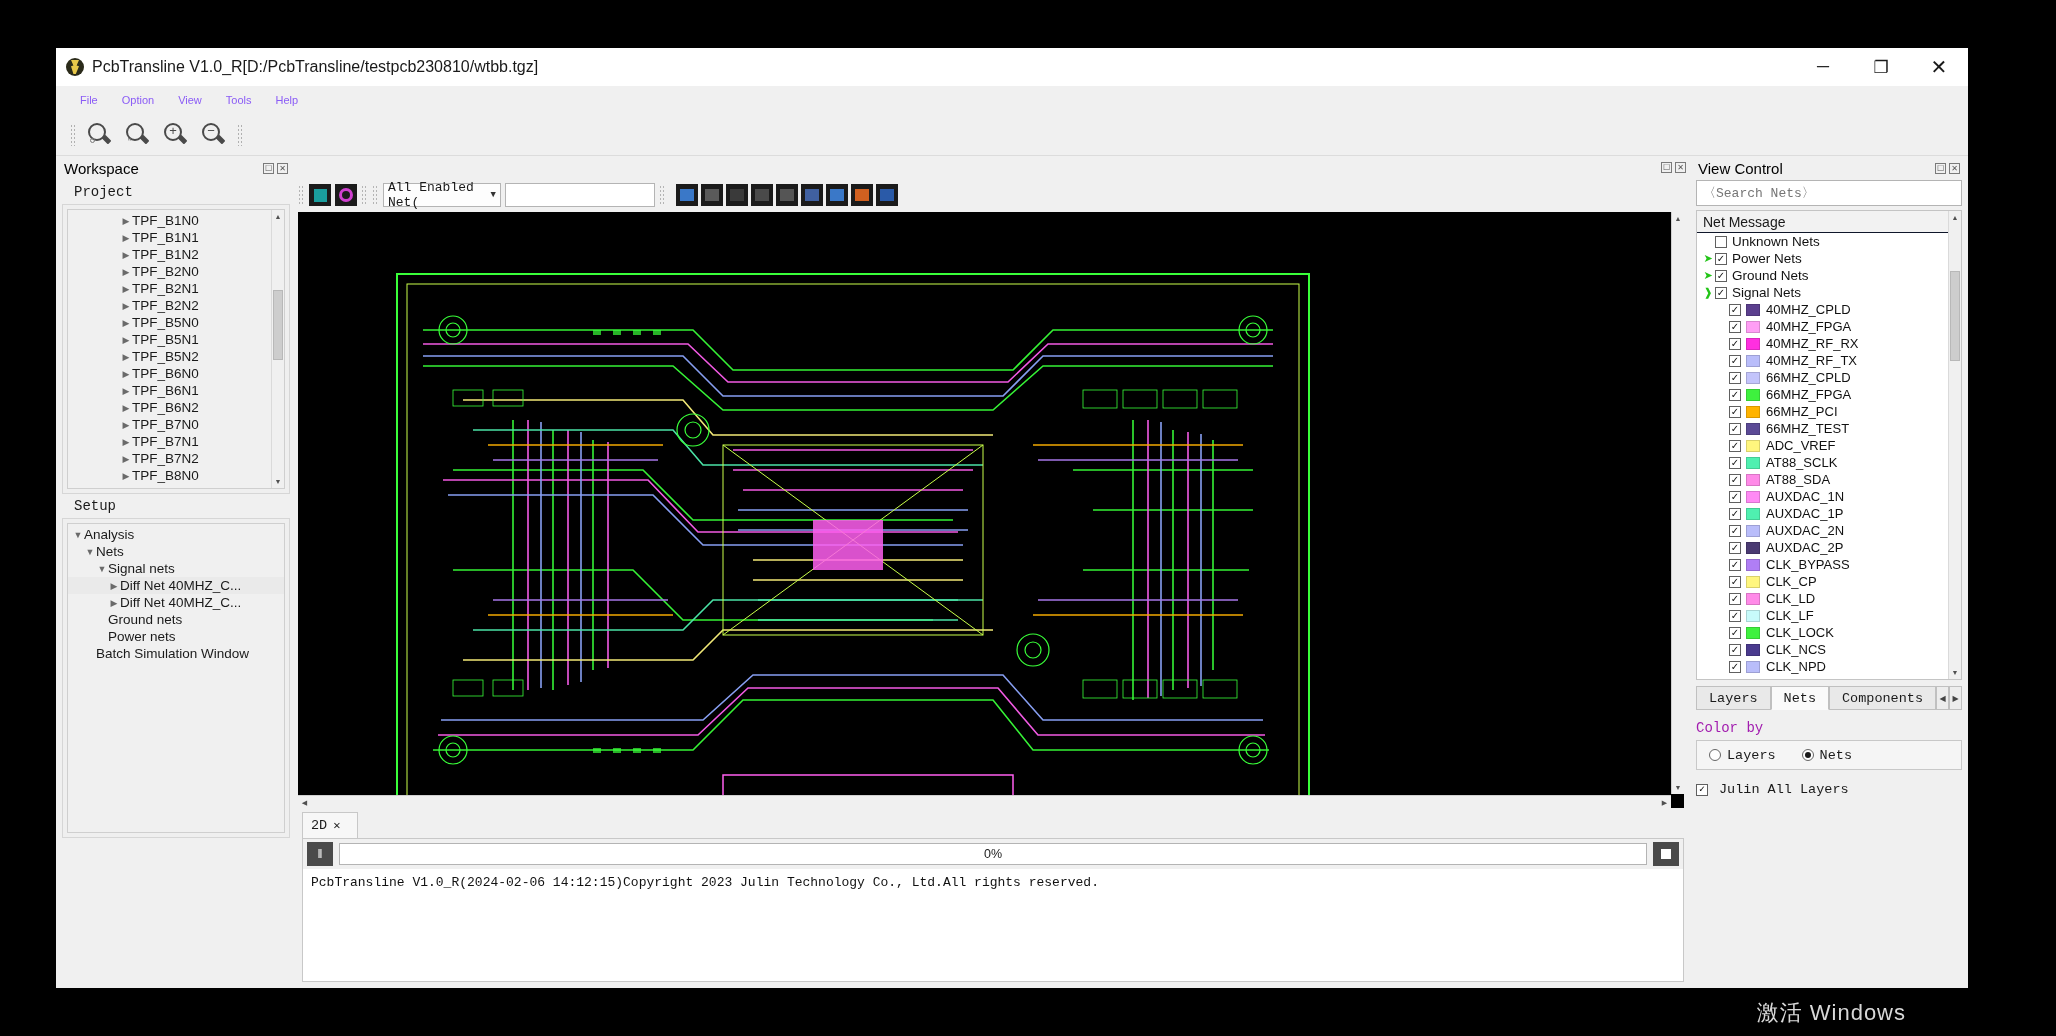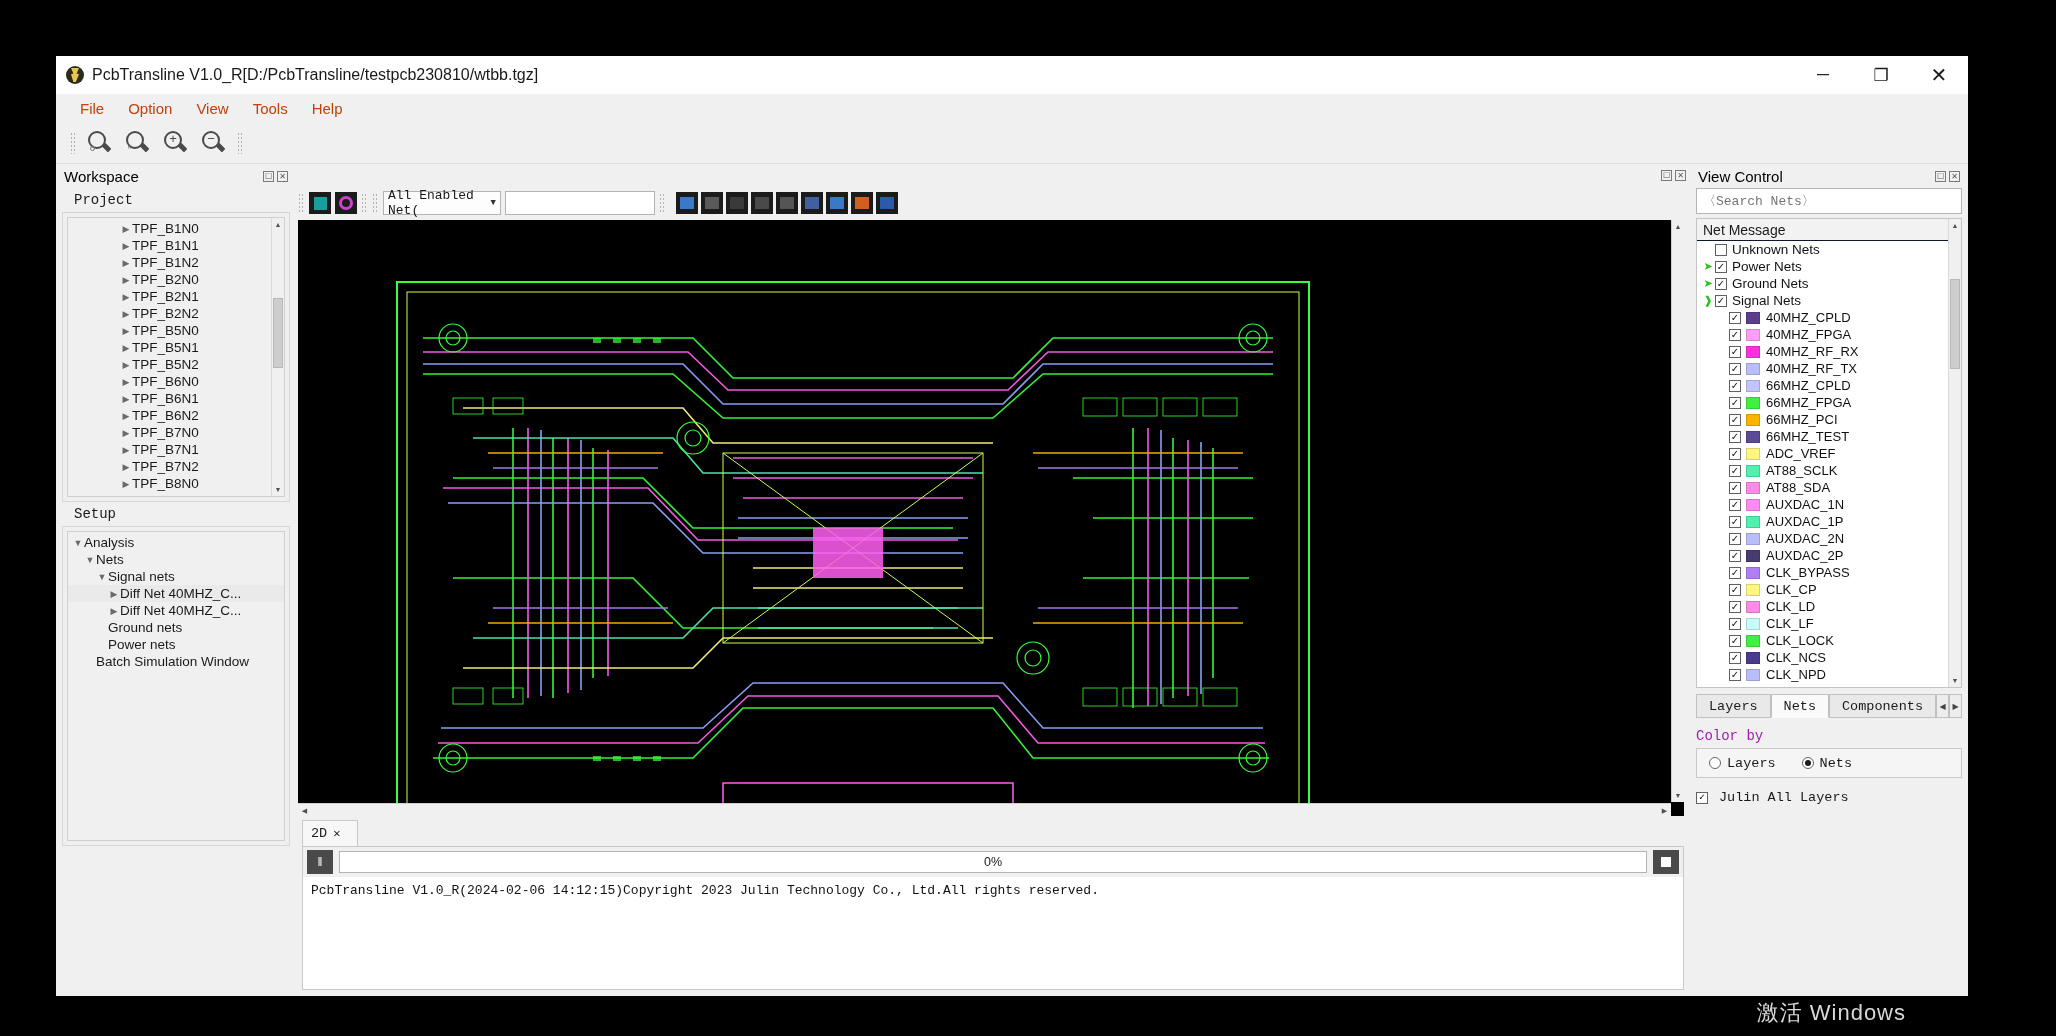--- a/index.html
+++ b/index.html
@@ -6,21 +6,21 @@
   html, body { margin:0; padding:0; }
   body {
     width:2056px; height:1036px;
     background:#000;
     font-family:"Liberation Sans", sans-serif;
     overflow:hidden;
   }
   .desktop { position:absolute; inset:0; background:#000; }
 
   .window {
-    position:absolute; left:56px; top:56px; width:1912px; height:940px;
+    position:absolute; left:56px; top:48px; width:1912px; height:940px;
     background:#f0f0f0;
     display:flex; flex-direction:column;
     overflow:hidden;
   }
 
   
   .titlebar {
     height:38px; background:#ffffff;
     display:flex; align-items:center;
     flex:none;
@@ -43,21 +43,21 @@
     width:58px; height:100%; display:flex; align-items:center; justify-content:center;
     font-size:17px; color:#1a1a1a;
   }
   .title-btn.close-btn { font-size:20px; }
 
   
   .menubar {
     height:28px; background:#f0f0f0; display:flex; align-items:center;
     padding-left:12px; flex:none;
   }
-  .menu-item { font-size:15px; color:#c2410c; padding:3px 12px; }
+  .menu-item { font-size:11px; color:#8b5cf6; padding:3px 12px; }
 
   
   .toolbar {
     height:42px; background:#f0f0f0; display:flex; align-items:center;
     padding-left:14px; flex:none; border-bottom:1px solid #dcdcdc;
   }
   .tb-grip { width:7px; height:22px; margin-right:4px;
     background-image:radial-gradient(#b0b0b0 38%, transparent 40%);
     background-size:3px 4px; }
   .tb-btn { width:38px; height:34px; display:flex; align-items:center; justify-content:center; }

